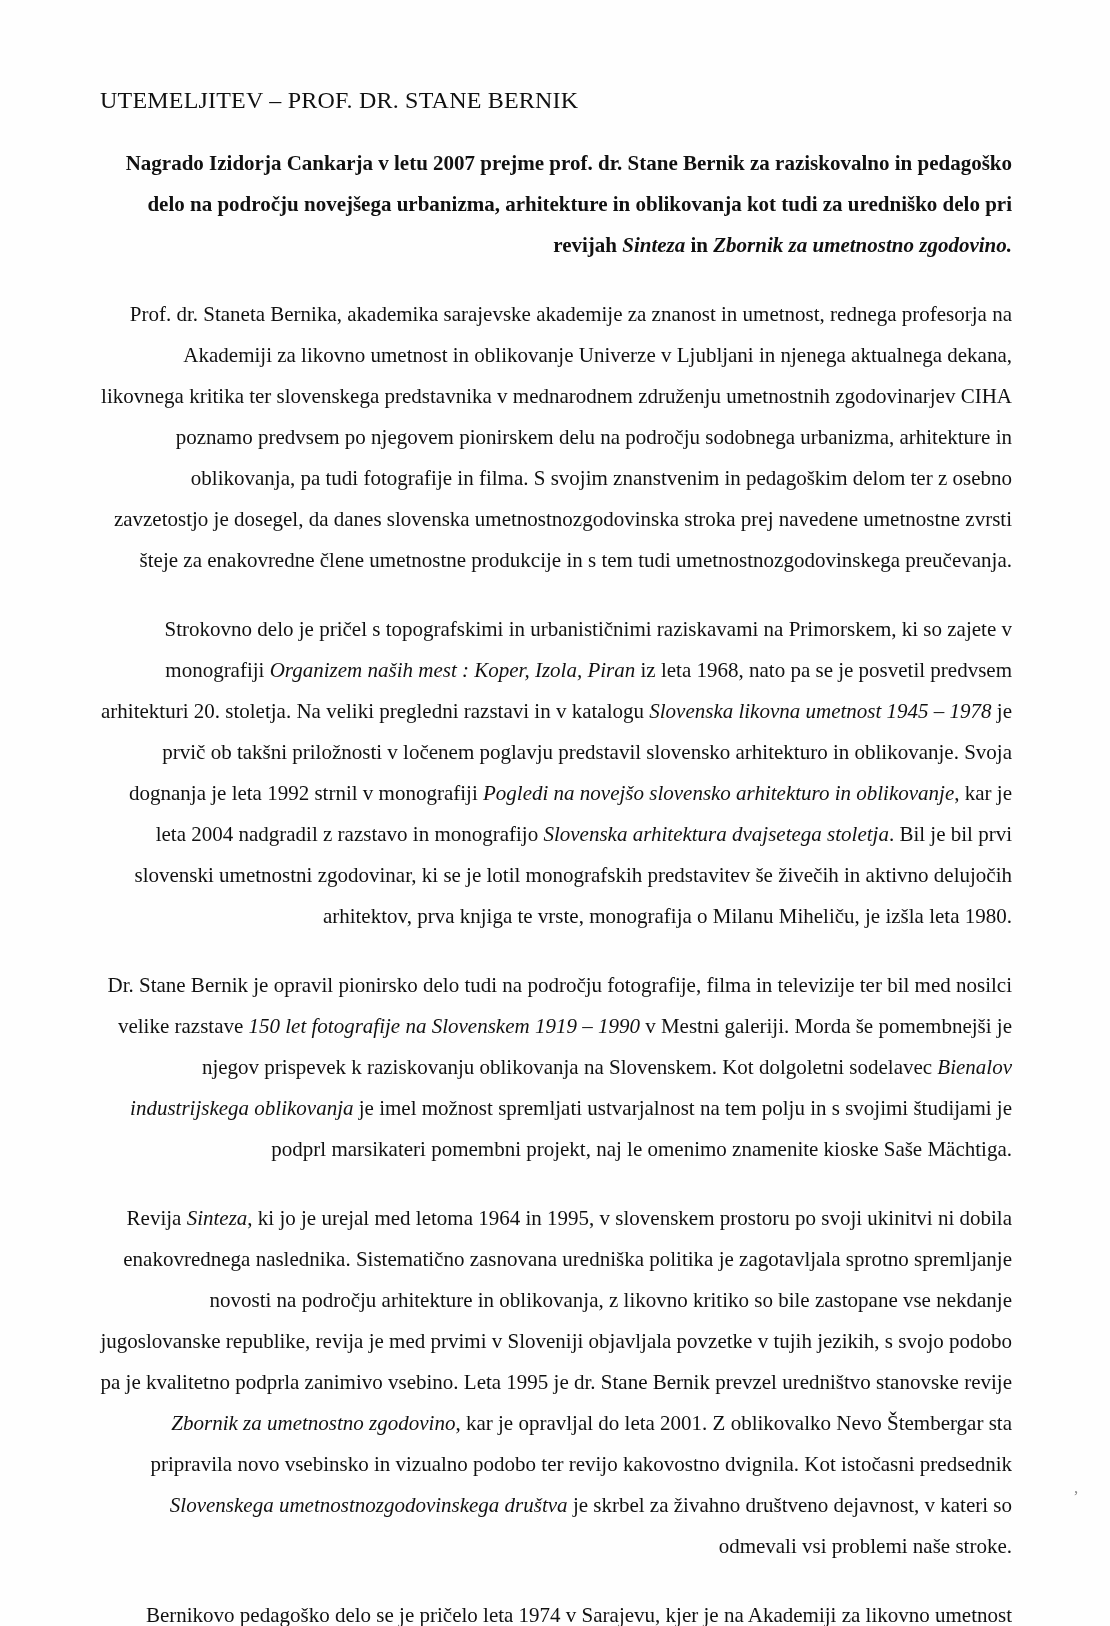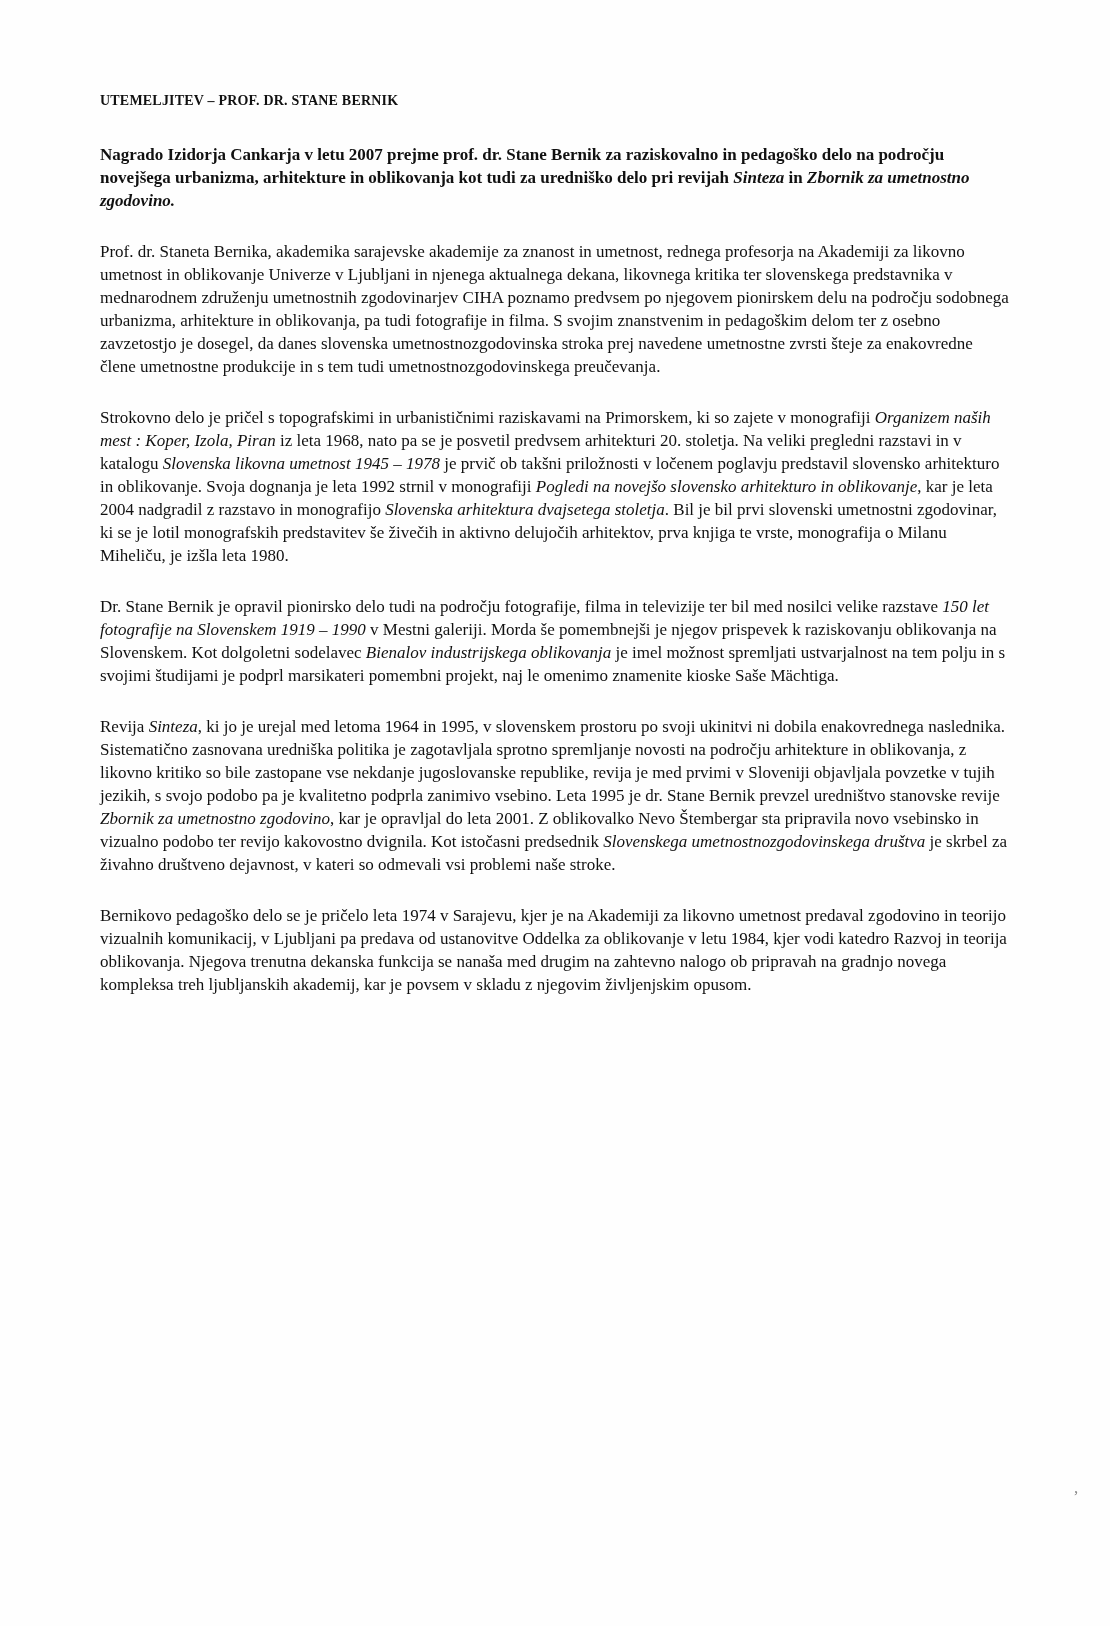--- a/index.html
+++ b/index.html
@@ -13,32 +13,32 @@
   }
   .page {
     position: relative;
     width: 1110px;
     height: 1626px;
     padding: 86px 98px 40px 100px;
     background: #fefefe;
     overflow: hidden;
   }
   .doc-title {
-    font-size: 14px;
+    font-size: 24px;
     line-height: 29px;
-    font-weight: bold;
+    font-weight: normal;
     margin: 0 0 28px 0;
     letter-spacing: 0.2px;
   }
   .doc-body { width: 912px; }
   .para {
-    font-size: 17px;
-    line-height: 23px;
+    font-size: 21px;
+    line-height: 41px;
     margin: 0 0 28px 0;
-    text-align: left;
+    text-align: right;
   }
   .para.bold { font-weight: bold; }
   .run-bold { font-weight: bold; }
   .run-italic { font-style: italic; }
   .scan-speck {
     position: absolute;
     left: 1074px;
     top: 1478px;
     font-size: 17px;
     color: #8a8a8a;

